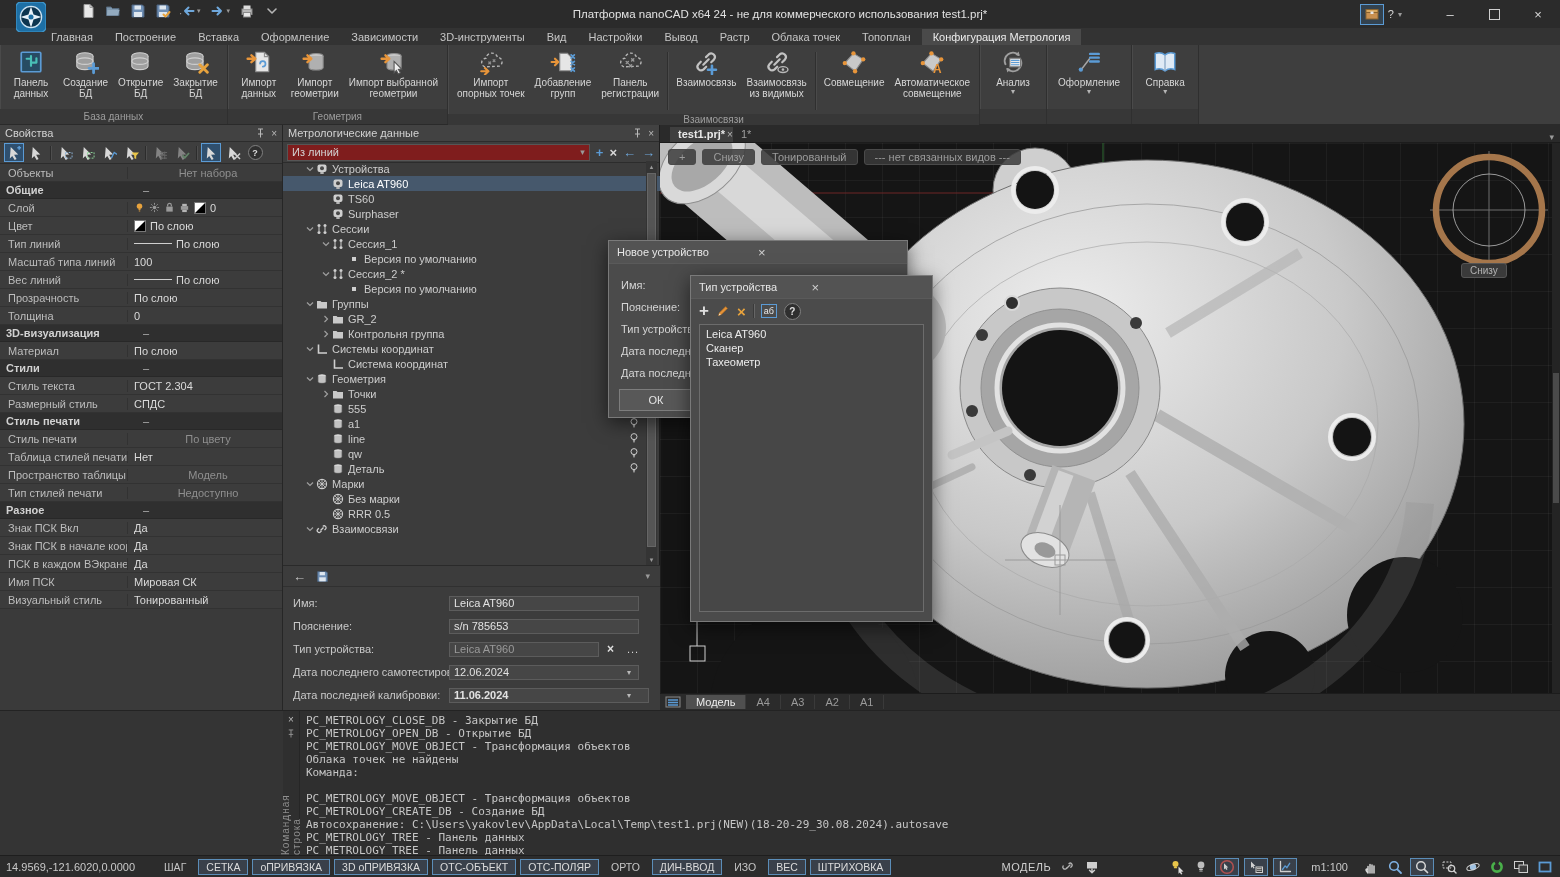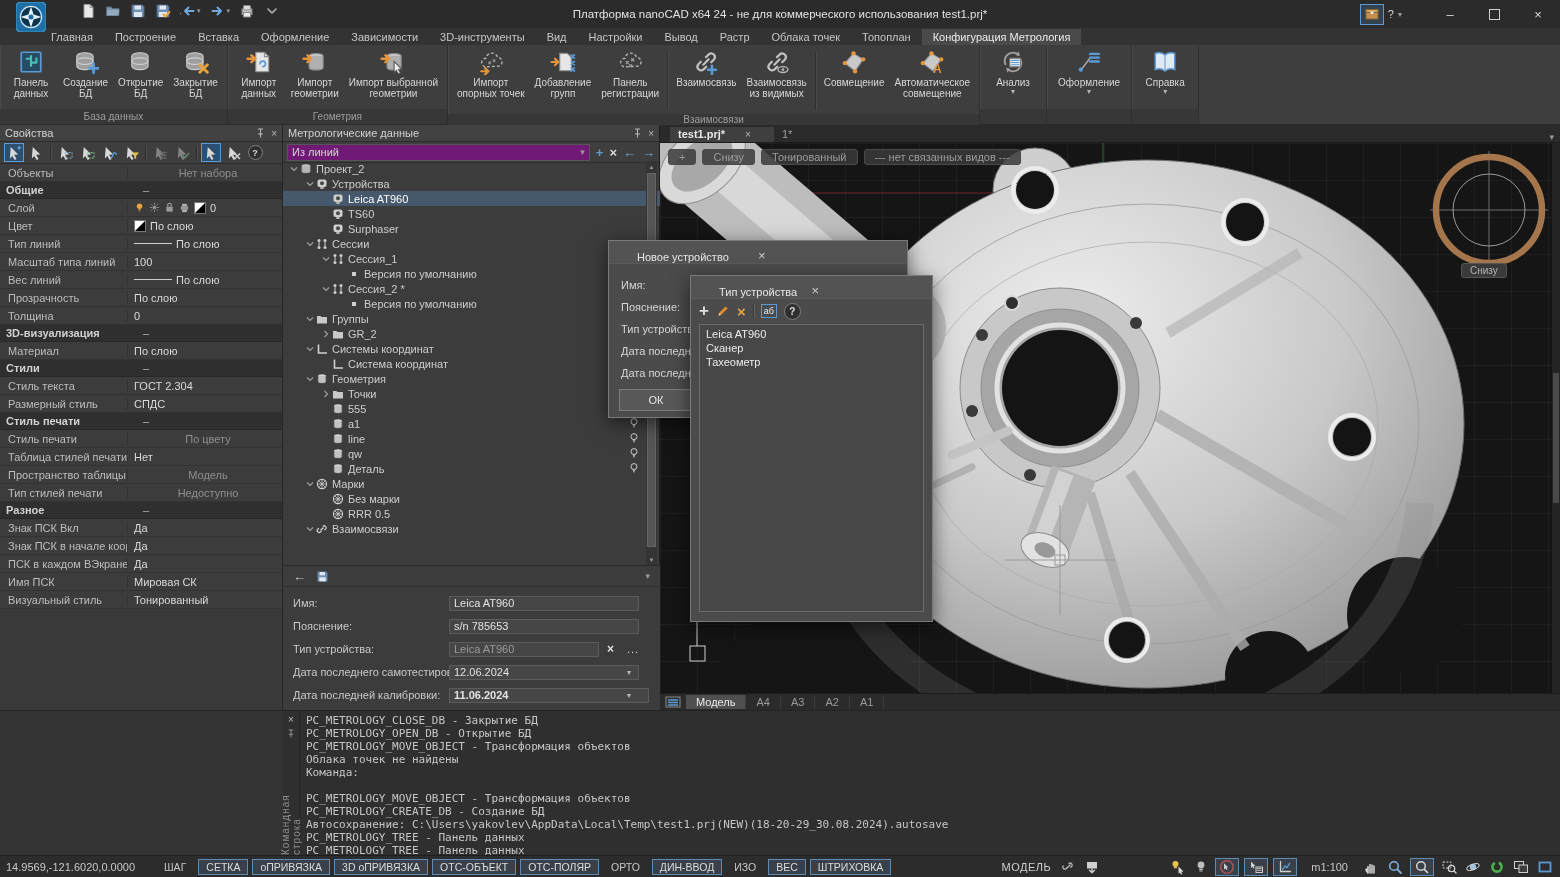--- a/index.html
+++ b/index.html
@@ -51,21 +51,21 @@
   .prow .pval{flex:1;padding-left:6px;color:#dadada;display:flex;align-items:center;gap:4px;overflow:hidden;white-space:nowrap;}
   .prow .pval.muted{color:#8f8f8f;justify-content:center;}
   .psec{display:flex;height:16px;background:#2f2f2f;border-bottom:1px solid #282828;align-items:center;font-weight:bold;color:#d2d2d2;}
   .psec span{flex:1;padding-left:6px;}
   .psec .minus{padding-right:8px;color:#b5b5b5;font-weight:normal;}
   .swatch{width:10px;height:10px;background:linear-gradient(135deg,#fff 48%,#000 52%);border:1px solid #777;display:inline-block;}
   .linesample{width:38px;height:1px;background:#cfcfcf;display:inline-block;}
   
   #metro{left:283px;top:125px;width:377px;height:585px;background:#3c3c3c;border-right:1px solid #1f1f1f;box-sizing:border-box;}
   #mfilter{height:20px;display:flex;align-items:center;padding:0 4px;gap:6px;background:#3e3e3e;border-bottom:1px solid #2c2c2c;}
-  #mcombo{flex:1;height:15px;background:#701a75;border:1px solid #565656;display:flex;align-items:center;padding:0 4px;color:#d2d2d2;}
+  #mcombo{flex:1;height:15px;background:#7f1d1d;border:1px solid #565656;display:flex;align-items:center;padding:0 4px;color:#d2d2d2;}
   #mcombo .cbcaret{margin-left:auto;color:#9a9a9a;font-size:9px;}
   .mfbtn{font-size:13px;font-weight:bold;line-height:13px;}
   #mtree{position:absolute;left:0;top:36px;width:377px;height:404px;overflow:hidden;}
   .trow{position:relative;height:15px;display:flex;align-items:center;color:#cdcdcd;white-space:nowrap;}
   .trow.selected{background:#46586c;color:#ffffff;}
   .tchev{width:10px;display:inline-flex;justify-content:center;}
   .ticon{width:14px;display:inline-flex;justify-content:center;margin-right:3px;}
   .tbulb{position:absolute;right:20px;top:1px;}
   #mtreescroll{position:absolute;right:2px;top:36px;width:11px;height:404px;background:#343434;}
   #mtreescroll .sthumb{position:absolute;left:1px;right:1px;top:12px;height:372px;background:#555;border:1px solid #666;}
@@ -78,42 +78,42 @@
   .frow .flab{padding-left:10px;color:#c9c9c9;}
   .finput{position:absolute;left:166px;height:15px;background:#464646;border:1px solid #5c5c5c;color:#e2e2e2;
           font-family:"Liberation Sans",sans-serif;font-size:11px;padding:0 4px;box-sizing:border-box;}
   .finput.muted{color:#9a9a9a;}
   .fcar{position:absolute;color:#b9b9b9;font-size:8px;}
   .fx{position:absolute;color:#e0e0e0;font-weight:bold;font-size:12px;}
   .fdots{position:absolute;color:#d5d5d5;letter-spacing:1px;}
   
   #viewport{left:660px;top:125px;width:900px;height:585px;background:#151515;}
   #doctabs{height:18px;background:#2a2a2a;display:flex;align-items:flex-end;padding-left:10px;border-bottom:1px solid #1c1c1c;box-sizing:border-box;}
-  .dtab{padding:1px 23px 2px 8px;color:#9f9f9f;font-size:11px;display:flex;gap:20px;align-items:center;}
+  .dtab{padding:1px 0 2px 8px;color:#9f9f9f;font-size:11px;display:flex;gap:2px;align-items:center;}
   .dtab.active{background:#3f3f3f;color:#e8e8e8;font-weight:bold;}
   .dtab .dx{color:#b5b5b5;font-weight:normal;font-size:10px;}
   #doctabcaret{margin-left:auto;color:#9a9a9a;padding-right:6px;font-size:9px;}
   #canvas{position:absolute;left:0;top:18px;width:900px;height:550px;overflow:hidden;background-color:#151515;
     background-image:linear-gradient(rgba(255,255,255,.045) 1px,transparent 1px),
                      linear-gradient(90deg,rgba(255,255,255,.045) 1px,transparent 1px);
     background-size:37px 37px;}
   #vctrls{position:absolute;left:8px;top:6px;display:flex;gap:6px;z-index:3;}
   .vbtn{background:rgba(58,58,58,.85);border:1px solid #4a4a4a;border-radius:3px;color:#9c9c9c;
         padding:1px 10px;font-size:11px;white-space:nowrap;}
   #compasslbl{position:absolute;left:801px;top:120px;background:#3a3a3a;border:1px solid #555;border-radius:3px;
         color:#b2b2b2;padding:1px 8px;font-size:10px;z-index:3;}
   #vscroll{position:absolute;right:0;top:18px;width:8px;height:550px;background:#242424;}
   #vscroll .sthumb{position:absolute;left:1px;right:1px;top:230px;height:130px;background:#4a4a4a;}
   #sheettabs{position:absolute;left:0;top:568px;width:900px;height:17px;background:#2b2b2b;display:flex;align-items:center;border-top:1px solid #1c1c1c;box-sizing:border-box;}
   #sheeticon{width:26px;display:flex;justify-content:center;}
   .stab{padding:1px 10px;color:#9a9a9a;border-right:1px solid #3a3a3a;font-size:11px;}
   .stab.active{background:#4f4f4f;color:#ececec;}
   
   .dialog{position:absolute;background:#4b4b4b;border:1px solid #7a7a7a;box-shadow:0 5px 18px rgba(0,0,0,.55);z-index:20;}
-  .dtitle{height:22px;display:flex;align-items:flex-end;padding:0 28px;color:#e6e6e6;border-bottom:1px solid #5a5a5a;background:#535353;}
+  .dtitle{height:22px;display:flex;align-items:center;padding:0 8px;color:#e6e6e6;border-bottom:1px solid #5a5a5a;background:#535353;}
   .dtitle span{flex:1;}
   .dtitle .dclose{color:#cfcfcf;font-size:13px;}
   #dlgnew{left:608px;top:240px;width:298px;height:176px;}
   #dlgnew .dl{position:absolute;left:12px;color:#d6d6d6;white-space:nowrap;}
   #dlgok{position:absolute;left:10px;top:148px;width:72px;height:20px;background:#585858;border:1px solid #7d7d7d;
          color:#e4e4e4;display:flex;align-items:center;justify-content:center;}
   #dlgtype{left:690px;top:275px;width:241px;height:345px;z-index:21;}
   #dtbar{height:24px;display:flex;align-items:center;gap:7px;padding:0 8px;}
   #dtbar .plus{color:#dedede;font-size:17px;font-weight:bold;line-height:16px;}
   #dtbar .delx{color:#e8a33d;font-size:15px;font-weight:bold;}
@@ -740,34 +740,20 @@
       <span id="mcombo">
         <span>Из линий</span>
         <span class="cbcaret">▾</span>
       </span>
       <span class="mfbtn" style="color:#5b9bd5;">+</span>
       <span class="mfbtn" style="color:#d9d9d9;">×</span>
       <span class="mfbtn" style="color:#6fa8dc;font-weight:normal;">←</span>
       <span class="mfbtn" style="color:#6fa8dc;font-weight:normal;">→</span>
     </div>
     <div id="mtree">
-        <div class="trow" style="padding-left: 6px;">
-          <span class="tchev">
-            <svg width="10" height="10" viewBox="0 0 10 10">
-              <path d="M2 3.5 L5 6.5 8 3.5" stroke="#9f9f9f" fill="none" stroke-width="1.2"></path>
-            </svg>
-          </span>
-          <span class="ticon ic">
-            <svg width="12" height="12" viewBox="0 0 12 12">
-              <ellipse cx="6" cy="2.8" rx="4.2" ry="1.6" fill="#cfcfcf"></ellipse>
-              <path d="M1.8 2.8 v5.6 a4.2 1.6 0 0 0 8.4 0 V2.8" fill="#b5b5b5" stroke="#8a8a8a" stroke-width=".5"></path>
-            </svg>
-          </span>
-          <span>Проект_2</span>
-        </div>
         <div class="trow" style="padding-left: 22px;">
           <span class="tchev">
             <svg width="10" height="10" viewBox="0 0 10 10">
               <path d="M2 3.5 L5 6.5 8 3.5" stroke="#9f9f9f" fill="none" stroke-width="1.2"></path>
             </svg>
           </span>
           <span class="ticon ic">
             <svg width="12" height="12" viewBox="0 0 12 12">
               <rect x="1.5" y="1.5" width="9" height="7.5" rx="2" fill="#cfcfcf"></rect>
               <circle cx="6" cy="5.2" r="2" fill="#4a4a4a"></circle>
@@ -896,20 +882,33 @@
             <svg width="10" height="10" viewBox="0 0 10 10">
               <path d="M3.5 2 L6.5 5 3.5 8" stroke="#9f9f9f" fill="none" stroke-width="1.2"></path>
             </svg>
           </span>
           <span class="ticon ic">
             <svg width="12" height="12" viewBox="0 0 12 12">
               <path d="M1 3 h3.5 l1 1 H11 v6.5 H1 z" fill="#c9c9c9"></path>
             </svg>
           </span>
           <span>GR_2</span>
+        </div>
+        <div class="trow" style="padding-left: 38px;">
+          <span class="tchev">
+            <svg width="10" height="10" viewBox="0 0 10 10">
+              <path d="M3.5 2 L6.5 5 3.5 8" stroke="#9f9f9f" fill="none" stroke-width="1.2"></path>
+            </svg>
+          </span>
+          <span class="ticon ic">
+            <svg width="12" height="12" viewBox="0 0 12 12">
+              <path d="M1 3 h3.5 l1 1 H11 v6.5 H1 z" fill="#c9c9c9"></path>
+            </svg>
+          </span>
+          <span>Контрольня группа</span>
         </div>
         <div class="trow" style="padding-left: 22px;">
           <span class="tchev">
             <svg width="10" height="10" viewBox="0 0 10 10">
               <path d="M2 3.5 L5 6.5 8 3.5" stroke="#9f9f9f" fill="none" stroke-width="1.2"></path>
             </svg>
           </span>
           <span class="ticon ic">
             <svg width="12" height="12" viewBox="0 0 12 12">
               <path d="M2.5 1.5 V10 H11" stroke="#cfcfcf" stroke-width="1.6" fill="none"></path>

